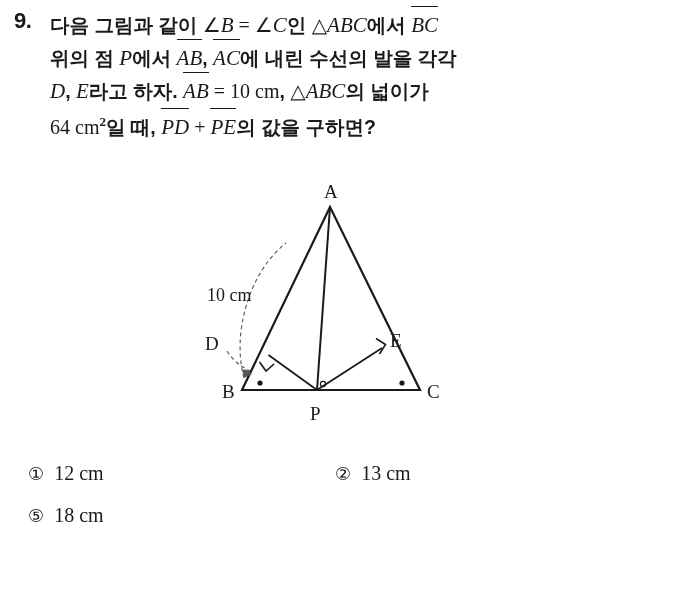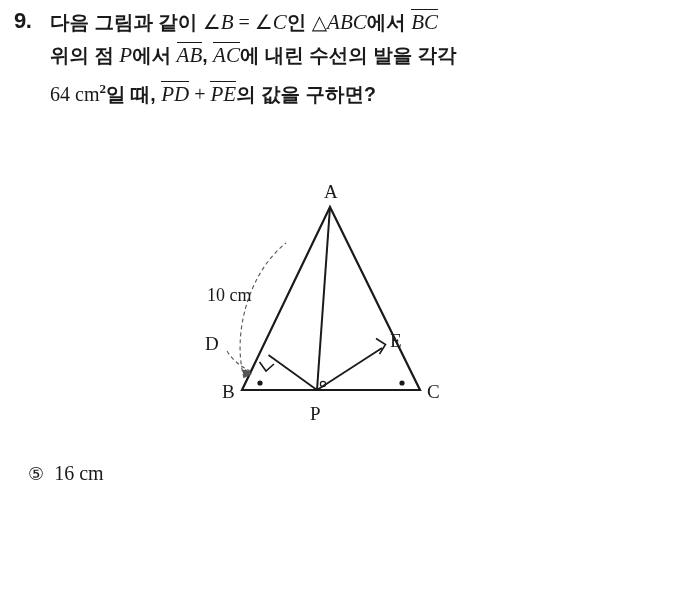--- a/index.html
+++ b/index.html
@@ -64,21 +64,21 @@
     font-size: 20px;
   }
   .msym {
     font-family: "Liberation Serif", serif;
     font-style: normal;
     font-weight: normal;
     font-size: 20px;
   }
   .ovl {
     border-top: 1.4px solid #1a1a1a;
-    padding-top: 1px;
+    padding-top: 7px;
     display: inline-block;
     line-height: 1.05;
   }
   .sup {
     font-size: 13px;
     vertical-align: super;
     font-family: "Liberation Serif", serif;
   }
 
   
@@ -129,20 +129,21 @@
 </head>
 <body>
 
 <div class="page">
 
   <div class="stem">
     <div class="qnum">9.</div>
     <div class="stem-lines">
       <div class="ln"><span>다음 그림과 같이 </span><span class="msym">∠</span><span class="mi">B</span><span class="msym"> = </span><span class="msym">∠</span><span class="mi">C</span><span>인 </span><span class="msym">△</span><span class="mi">ABC</span><span>에서 </span><span class="mi ovl">BC</span></div>
       <div class="ln"><span>위의 점 </span><span class="mi">P</span><span>에서 </span><span class="mi ovl">AB</span><span>, </span><span class="mi ovl">AC</span><span>에 내린 수선의 발을 각각</span></div>
+      <div class="ln"><span class="mi">D</span><span>, </span><span class="mi">E</span><span>라고 하자. </span><span class="mi ovl">AB</span><span class="msym"> = </span><span class="mn">10 cm</span><span>, </span><span class="msym">△</span><span class="mi">ABC</span><span>의 넓이가</span></div>
       <div class="ln"><span class="mn">64 cm</span><span class="sup">2</span><span>일 때, </span><span class="mi ovl">PD</span><span class="msym"> + </span><span class="mi ovl">PE</span><span>의 값을 구하면?</span></div>
     </div>
   </div>
 
   <div class="figure">
     <svg width="330" height="255" viewBox="0 0 330 255">
 
       <polygon points="150,22 62,205 240,205" fill="none" stroke="#1a1a1a" stroke-width="2.2"></polygon>
 
       <line x1="150" y1="22" x2="137" y2="205" stroke="#1a1a1a" stroke-width="2"></line>
@@ -172,18 +173,26 @@
     <span class="figlabel" style="left:247px; top:196px;">C</span>
     <span class="figlabel" style="left:25px; top:148px;">D</span>
     <span class="figlabel" style="left:210px; top:145px;">E</span>
     <span class="figlabel" style="left:130px; top:218px;">P</span>
     <span class="figlabel lab-10cm" style="left:27px; top:100px;">10 cm</span>
   </div>
 
   <div class="choices">
     <div class="chrow">
       <div class="choice col1">
-        <span class="circ">⑤</span><span>16 cm</span>
+        <span class="circ">①</span><span>12 cm</span>
+      </div>
+      <div class="choice col2">
+        <span class="circ">②</span><span>13 cm</span>
+      </div>
+    </div>
+    <div class="chrow">
+      <div class="choice col1">
+        <span class="circ">⑤</span><span>18 cm</span>
       </div>
     </div>
   </div>
 
 </div>
 
 </body></html>

